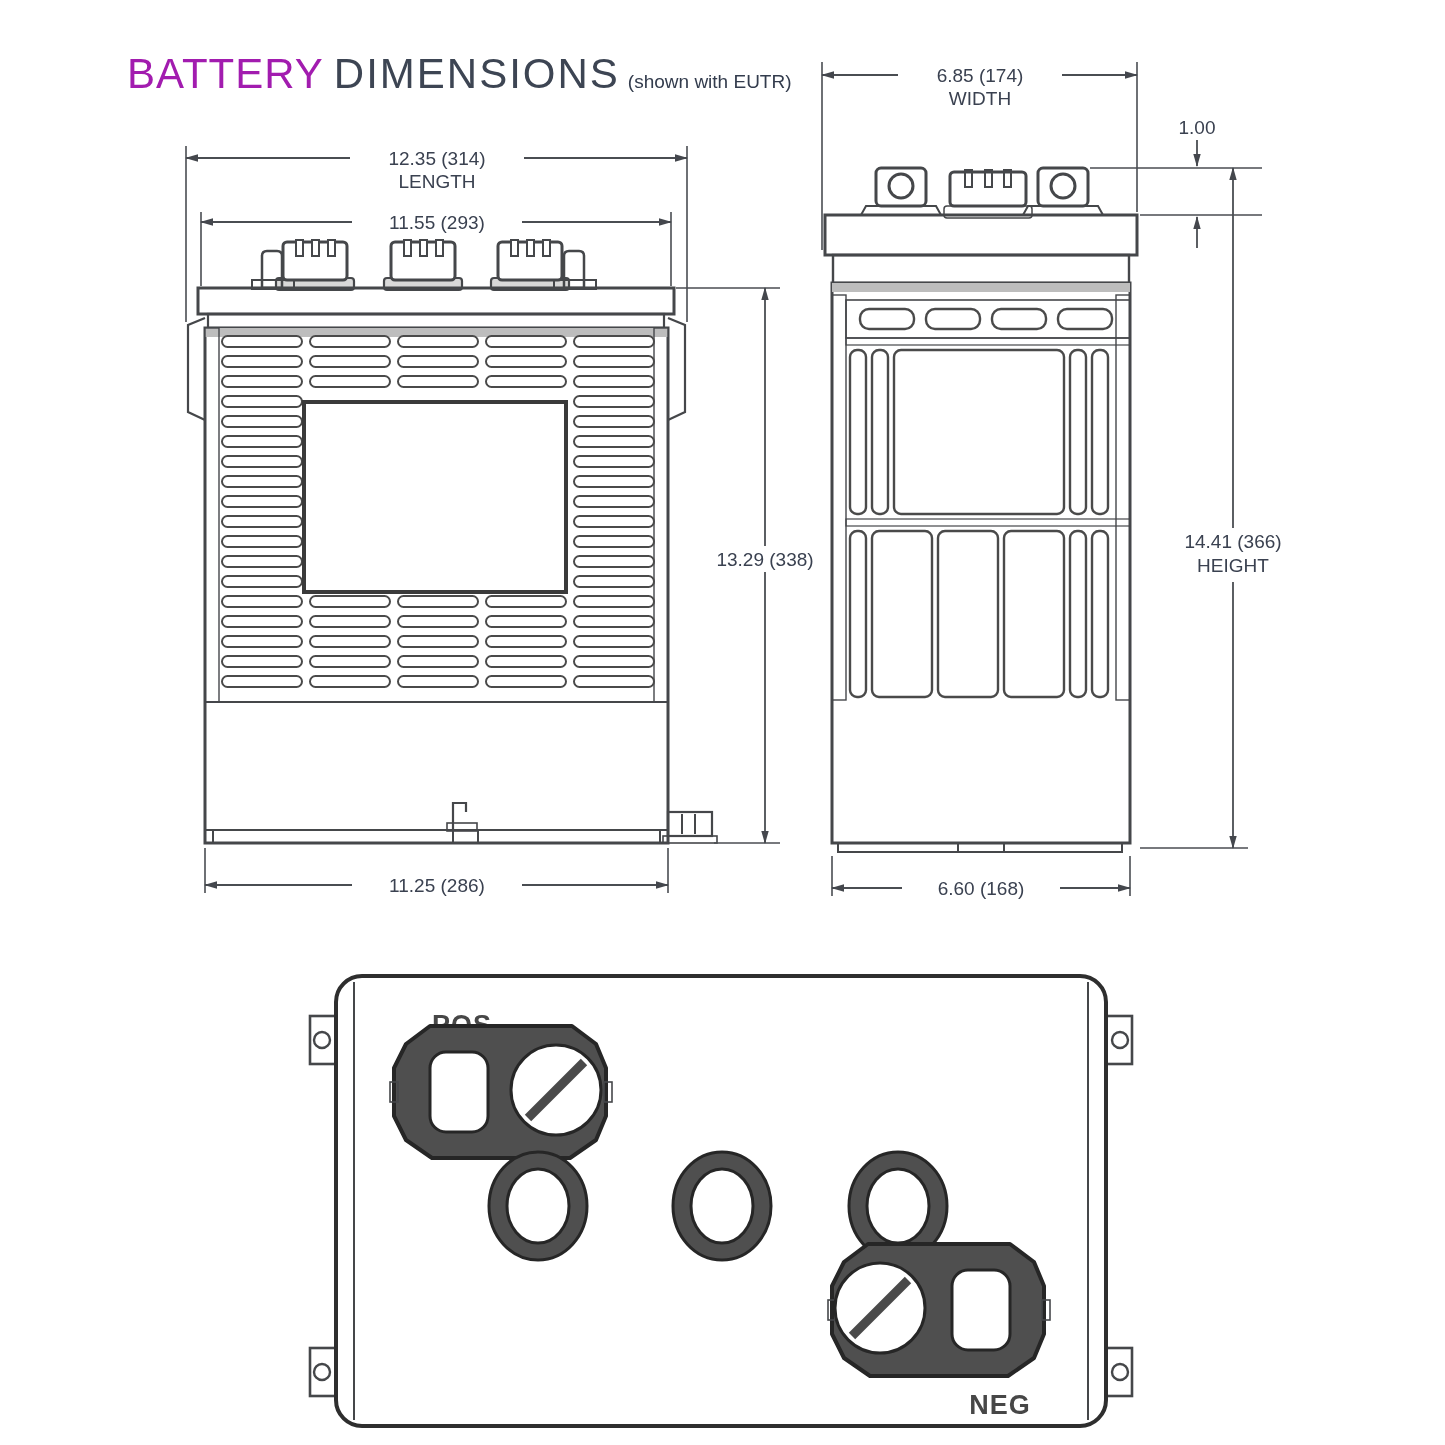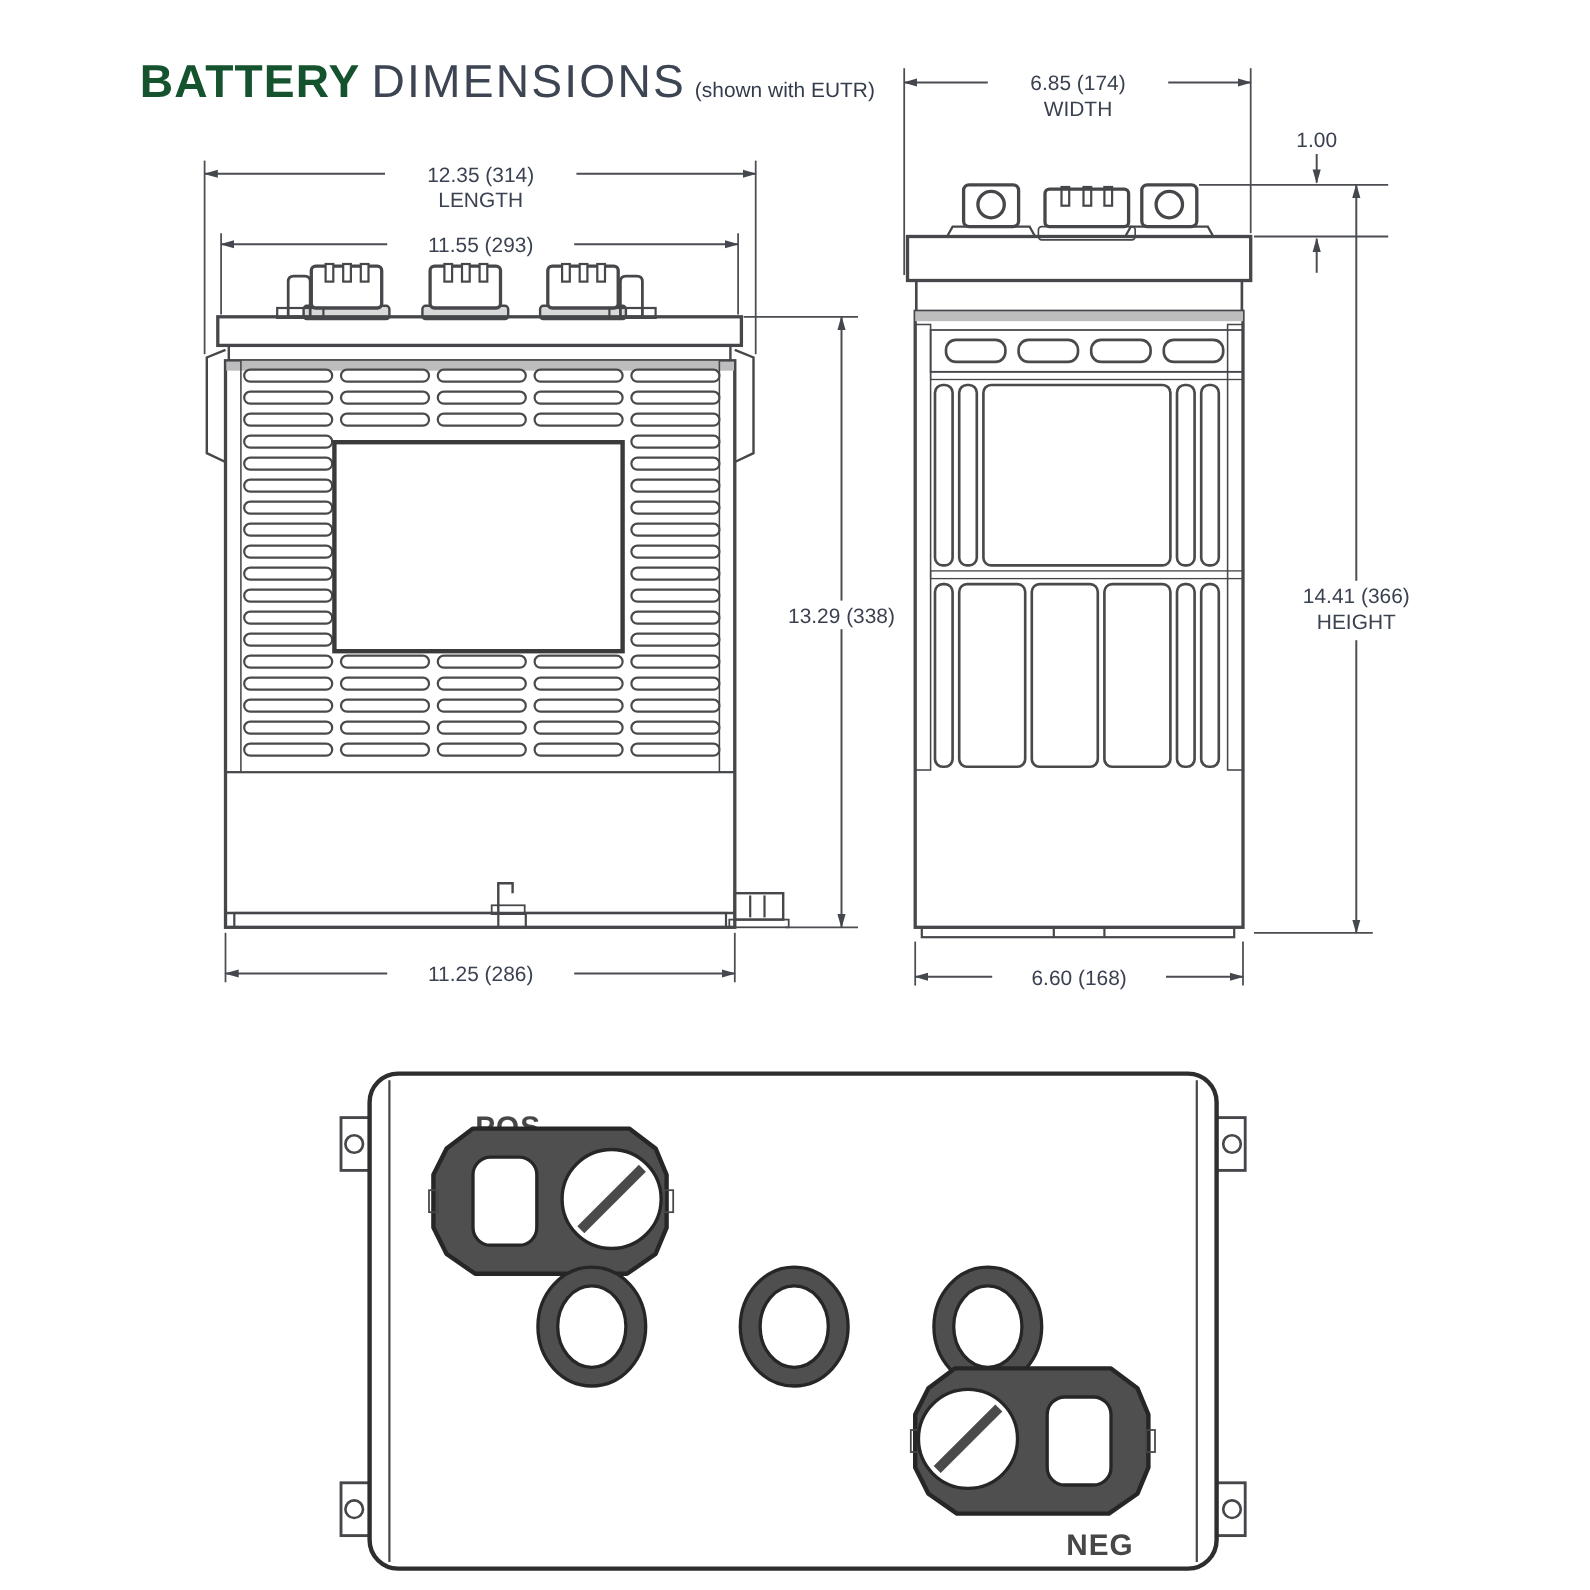--- a/index.html
+++ b/index.html
@@ -1,19 +1,19 @@
 <!DOCTYPE html>
 <html><head>
 <meta charset="utf-8">
 <style>
   html,body{margin:0;padding:0;background:#fff;}
   .stage{position:relative;width:1445px;height:1445px;background:#ffffff;overflow:hidden;
          font-family:"Liberation Sans", sans-serif;}
   .title{position:absolute;left:127px;top:50px;white-space:nowrap;}
-  .title .w1{font-size:42px;font-weight:700;color:#14532d;letter-spacing:1px;}
+  .title .w1{font-size:42px;font-weight:400;color:#a21caf;letter-spacing:1px;}
   .title .w2{font-size:42px;font-weight:400;color:#3d4553;letter-spacing:2px;margin-left:10px;margin-top:40px;}
   .title .w3{font-size:19px;font-weight:400;color:#333c4d;margin-left:8px;}
   svg text{font-family:"Liberation Sans", sans-serif;}
   .dimtxt{font-size:19px;fill:#3a4150;}
   .termtxt{font-size:27px;font-weight:700;fill:#474747;letter-spacing:1px;}
   .ln{stroke:#45474a;fill:none;}
   .dim{stroke:#4a4d52;stroke-width:1.8;fill:none;}
   .ext{stroke:#4a4d52;stroke-width:1.6;fill:none;}
   .wh{fill:#ffffff;}
 </style>

